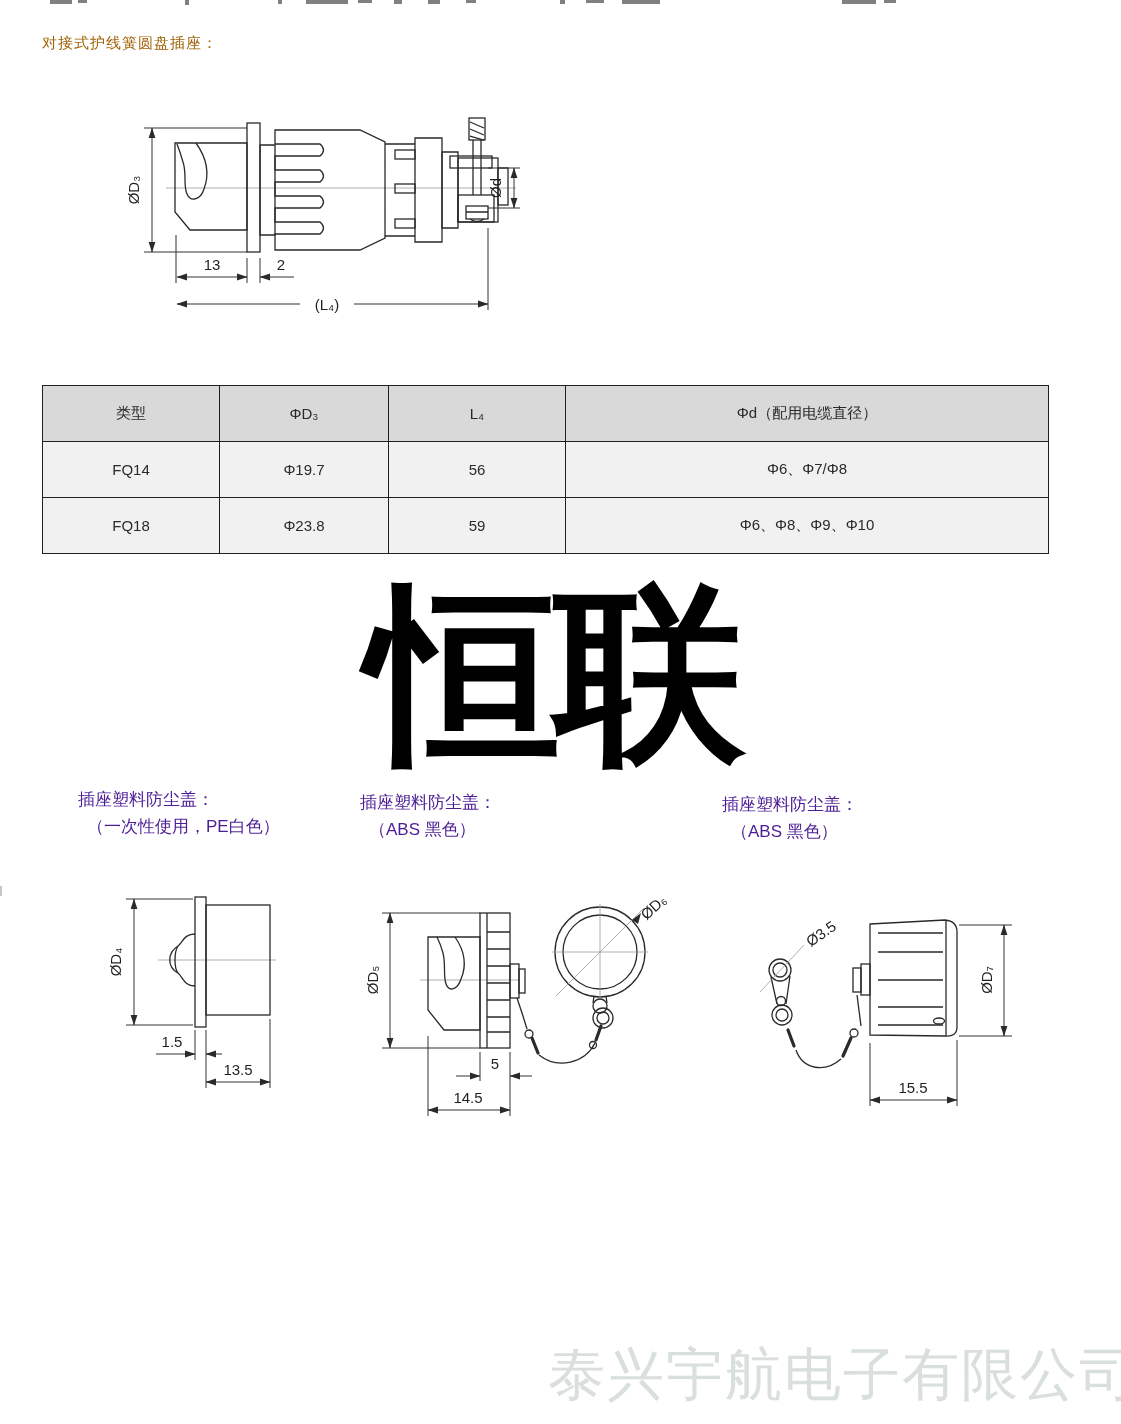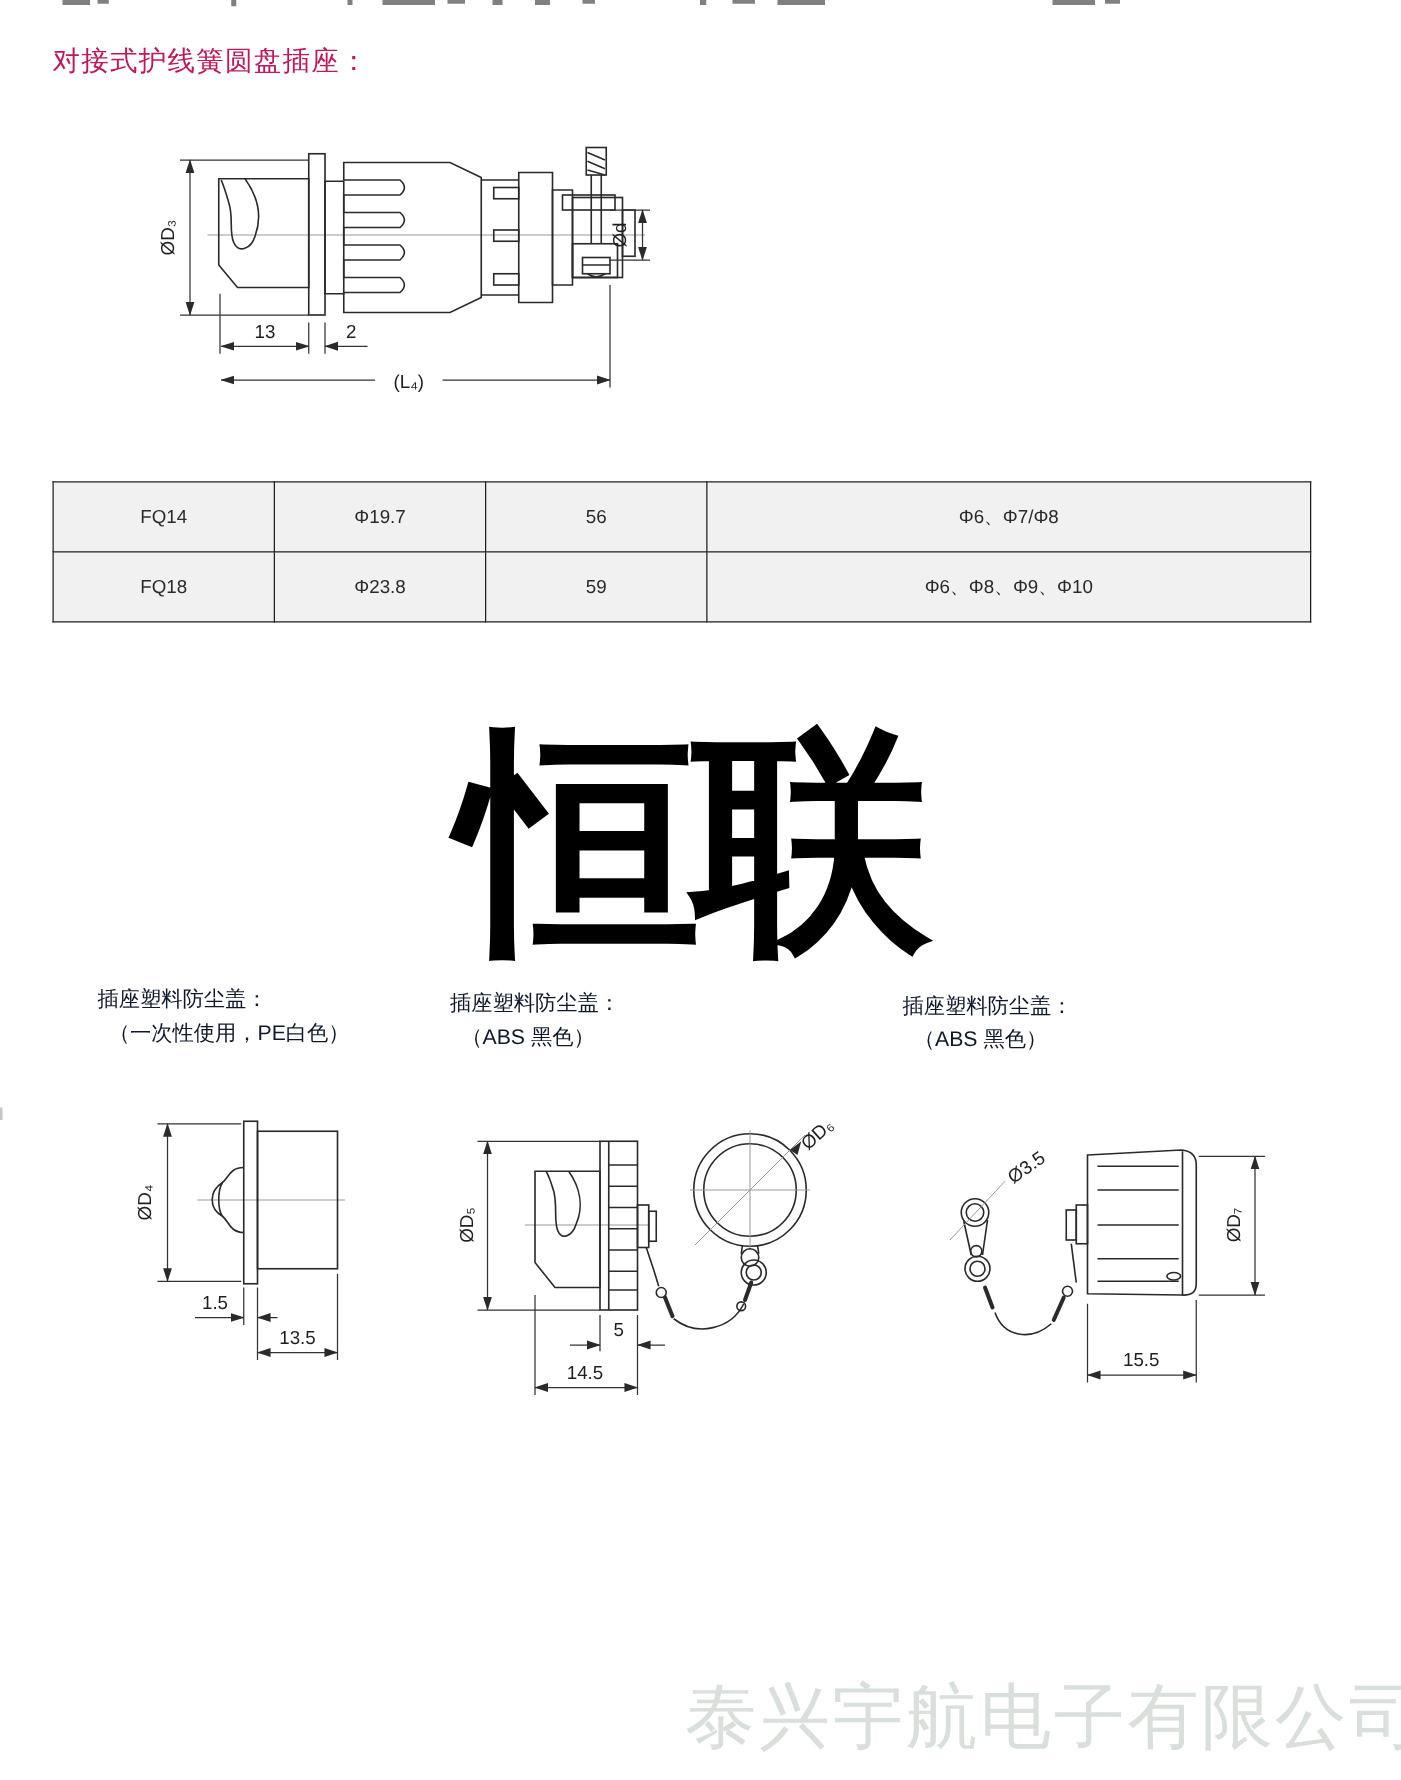--- a/index.html
+++ b/index.html
@@ -1,35 +1,35 @@
 <!DOCTYPE html>
 <html><head>
 <meta charset="utf-8">
 <style>
   html,body{margin:0;padding:0;background:#ffffff;}
   .page{position:relative;width:1121px;height:1424px;background:#ffffff;overflow:hidden;
         font-family:"Liberation Sans",sans-serif;color:#222;}
   .frag{position:absolute;top:0;background:#555;opacity:.75;}
   .edge-mark{position:absolute;left:0;top:886px;width:2px;height:10px;background:#c6c6c6;}
-  .doc-title{position:absolute;left:42px;top:34px;font-size:22px;color:#be185d;letter-spacing:1px;}
+  .doc-title{position:absolute;left:42px;top:34px;font-size:15px;color:#a16207;letter-spacing:1px;}
   .draw{position:absolute;}
   svg{display:block;}
   .wm-center{position:absolute;left:368px;top:578px;font-size:192px;line-height:1;font-weight:bold;
              font-family:"DejaVu Serif",serif;letter-spacing:-6px;mix-blend-mode:multiply;
              z-index:6;pointer-events:none;white-space:nowrap;}
   .wm-bottom{position:absolute;left:548px;top:1340px;font-size:57px;line-height:1.2;
              font-family:"DejaVu Serif",serif;letter-spacing:2px;mix-blend-mode:multiply;
              z-index:6;pointer-events:none;white-space:nowrap;}
   table.spec{position:absolute;left:42px;top:385px;border-collapse:collapse;table-layout:fixed;
              width:1006px;font-size:15px;color:#2a2a2a;}
   table.spec th,table.spec td{border:1.5px solid #1f1f1f;text-align:center;vertical-align:middle;
              height:55px;padding:0;font-weight:normal;}
   table.spec th{background:#d9d9d9;}
   table.spec td{background:#f1f1f1;}
-  .caption{position:absolute;font-size:17px;color:#0f172a;line-height:1.6;white-space:nowrap;}
+  .caption{position:absolute;font-size:17px;color:#4c1d95;line-height:1.6;white-space:nowrap;}
   .caption .l2{padding-left:9px;}
   .dim-text{font-size:15px;fill:#1f1f1f;font-family:"Liberation Sans",sans-serif;}
   .ol{stroke:#2a2a2a;stroke-width:1.3;fill:none;}
   .thin{stroke:#999;stroke-width:0.8;fill:none;}
   .dim{stroke:#333;stroke-width:1;fill:none;}
 </style>
 </head>
 <body>
 
 <div class="page">
@@ -108,20 +108,26 @@
   </div>
 
   <table class="spec">
     <colgroup>
         <col style="width:177px">
         <col style="width:169px">
         <col style="width:177px">
         <col style="width:483px">
       </colgroup>
     <tbody>
+        <tr>
+      <th>类型</th>
+      <th>ΦD₃</th>
+      <th>L₄</th>
+      <th>Φd（配用电缆直径）</th>
+    </tr>
     <tr>
       <td>FQ14</td>
       <td>Φ19.7</td>
       <td>56</td>
       <td>Φ6、Φ7/Φ8</td>
     </tr>
     <tr>
       <td>FQ18</td>
       <td>Φ23.8</td>
       <td>59</td>

